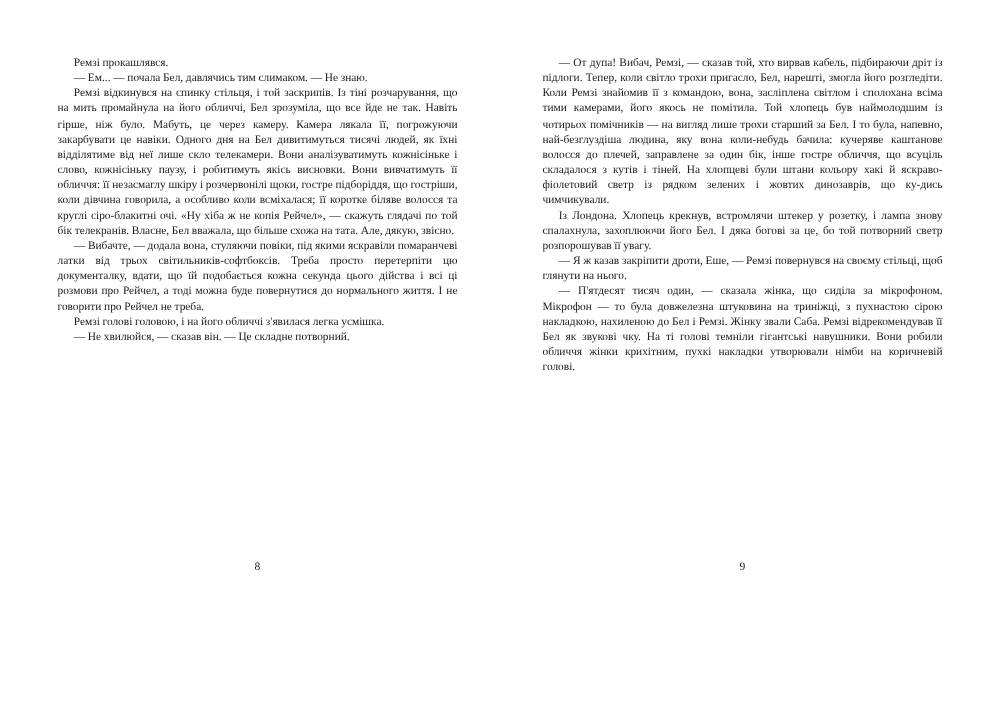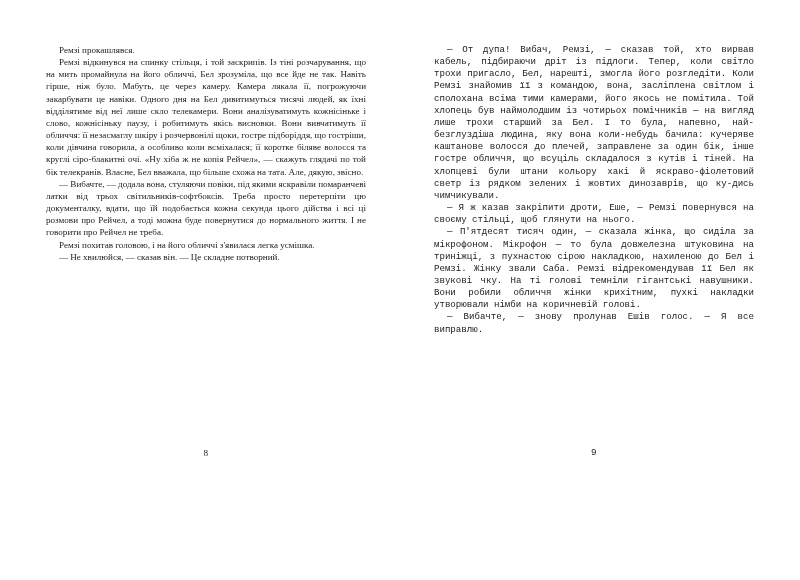--- a/index.html
+++ b/index.html
@@ -27,21 +27,20 @@
     width: 50%;
     box-sizing: border-box;
     display: flex;
     flex-direction: column;
   }
   .page.left {
     padding-right: 34px;
   }
   .page.right {
     padding-left: 34px;
-    font-family: Liberation Mono, monospace;
   }
   .column {
     flex: 1 1 auto;
   }
   p {
     margin: 0;
     font-size: 9.1px;
     line-height: 12.15px;
     text-align: justify;
     text-indent: 13px;
@@ -59,31 +58,32 @@
   .page.right .folio { text-align: center; }
 </style>
 </head>
 <body>
 
 <div class="spread">
 
   <div class="page left">
     <div class="column">
       <p>Ремзі прокашлявся.</p>
+      <p>— Ем... — почала Бел, давлячись тим слимаком. — Не знаю.</p>
       <p>Ремзі відкинувся на спинку стільця, і той заскрипів. Із тіні розчарування, що на мить промайнула на його обличчі, Бел зрозуміла, що все йде не так. Навіть гірше, ніж було. Мабуть, це через камеру. Камера лякала її, погрожуючи закарбувати це навіки. Одного дня на Бел дивитимуться тисячі людей, як їхні відділятиме від неї лише скло телекамери. Вони аналізуватимуть кожнісіньке і слово, кожнісіньку паузу, і робитимуть якісь висновки. Вони вивчатимуть її обличчя: її незасмаглу шкіру і розчервонілі щоки, гостре підборіддя, що гостріши, коли дівчина говорила, а особливо коли всміхалася; її коротке біляве волосся та круглі сіро-блакитні очі. «Ну хіба ж не копія Рейчел», — скажуть глядачі по той бік телекранів. Власне, Бел вважала, що більше схожа на тата. Але, дякую, звісно.</p>
       <p>— Вибачте, — додала вона, стуляючи повіки, під якими яскравіли помаранчеві латки від трьох світильників-софтбоксів. Треба просто перетерпіти цю документалку, вдати, що їй подобається кожна секунда цього дійства і всі ці розмови про Рейчел, а тоді можна буде повернутися до нормального життя. І не говорити про Рейчел не треба.</p>
-      <p>Ремзі похитав головою, і на його обличчі з'явилася легка усмішка.</p>
+      <p>Ремзі голові головою, і на його обличчі з'явилася легка усмішка.</p>
       <p>— Не хвилюйся, — сказав він. — Це складне потворний.</p>
     </div>
     <div class="folio">8</div>
   </div>
 
   <div class="page right">
     <div class="column">
       <p>— От дупа! Вибач, Ремзі, — сказав той, хто вирвав кабель, підбираючи дріт із підлоги. Тепер, коли світло трохи пригасло, Бел, нарешті, змогла його розгледіти. Коли Ремзі знайомив її з командою, вона, засліплена світлом і сполохана всіма тими камерами, його якось не помітила. Той хлопець був наймолодшим із чотирьох помічників — на вигляд лише трохи старший за Бел. І то була, напевно, най-безглуздіша людина, яку вона коли-небудь бачила: кучеряве каштанове волосся до плечей, заправлене за один бік, інше гостре обличчя, що всуціль складалося з кутів і тіней. На хлопцеві були штани кольору хакі й яскраво-фіолетовий светр із рядком зелених і жовтих динозаврів, що ку-дись чимчикували.</p>
+      <p>Із Лондона. Хлопець крекнув, встромлячи штекер у розетку, і лампа знову спалахнула, захоплюючи його Бел. І дяка богові за це, бо той потворний светр розпорошував її увагу.</p>
       <p>— Я ж казав закріпити дроти, Еше, — Ремзі повернувся на своєму стільці, щоб глянути на нього.</p>
       <p>— П'ятдесят тисяч один, — сказала жінка, що сиділа за мікрофоном. Мікрофон — то була довжелезна штуковина на триніжці, з пухнастою сірою накладкою, нахиленою до Бел і Ремзі. Жінку звали Саба. Ремзі відрекомендував її Бел як звукові чку. На ті голові темніли гігантські навушники. Вони робили обличчя жінки крихітним, пухкі накладки утворювали німби на коричневій голові.</p>
-      <p>— Вибачте, — знову пролунав Ешів голос. — Я все виправлю.</p>
     </div>
     <div class="folio">9</div>
   </div>
 
 </div>
 
 </body></html>

